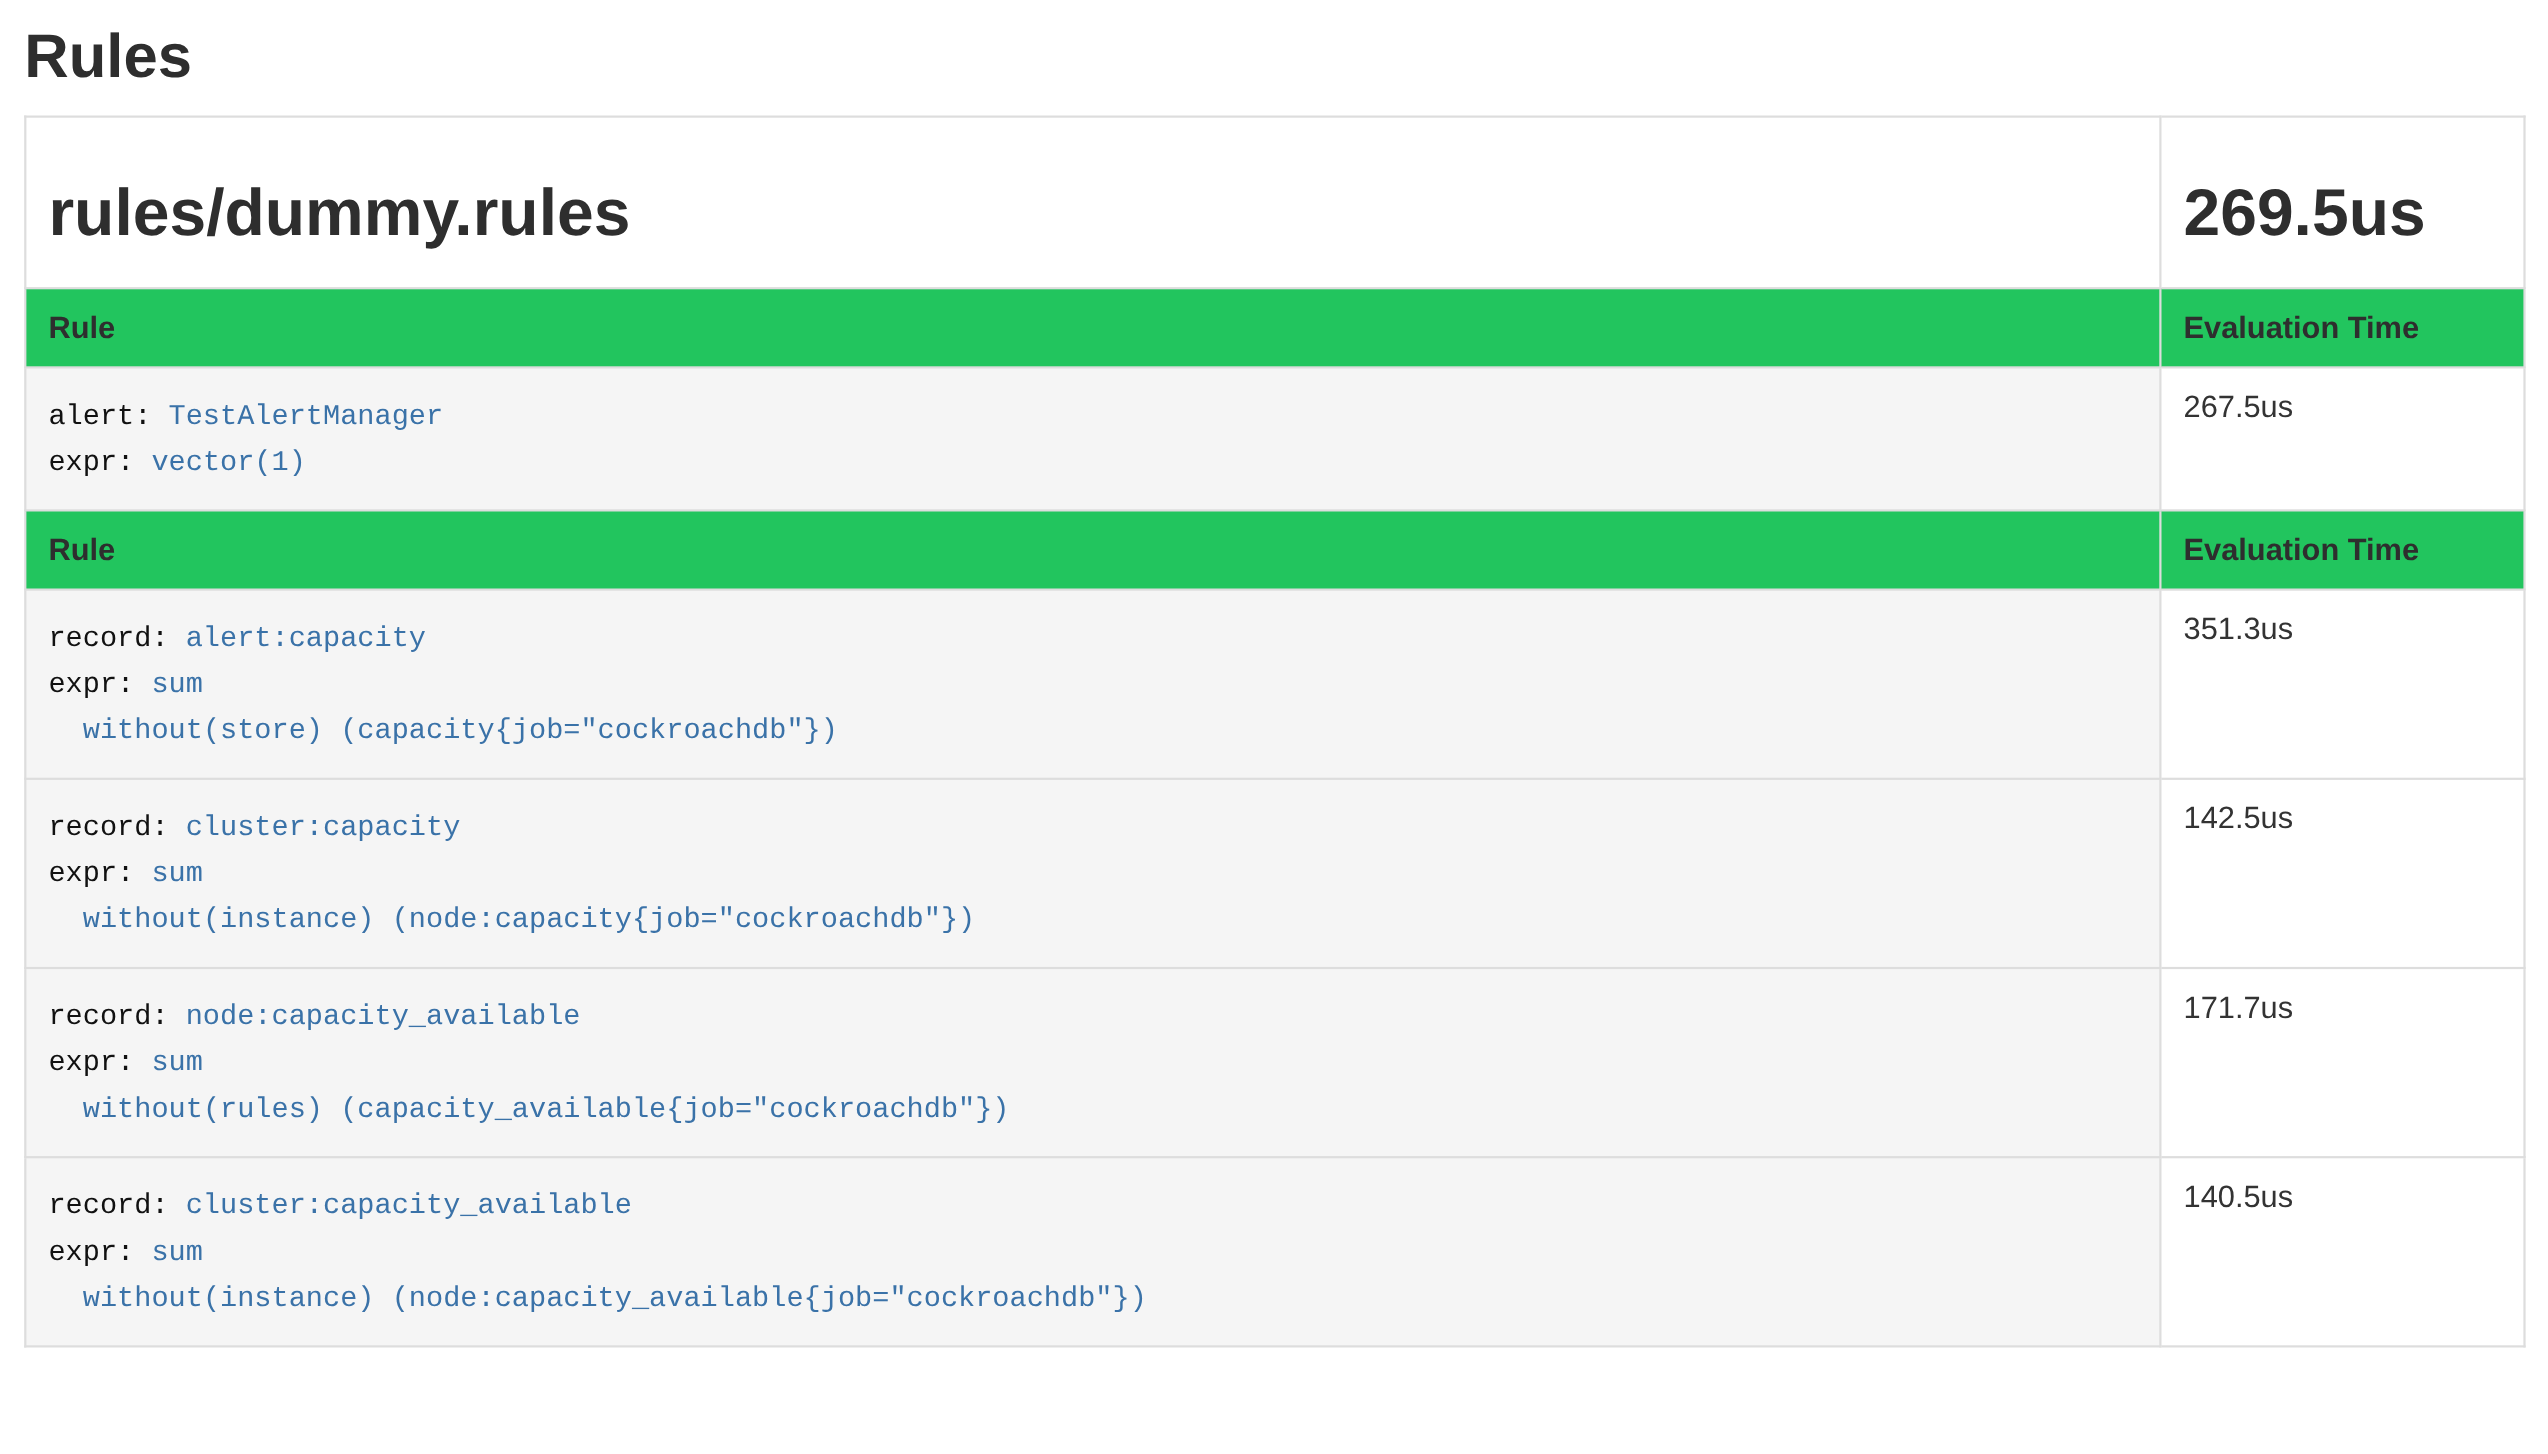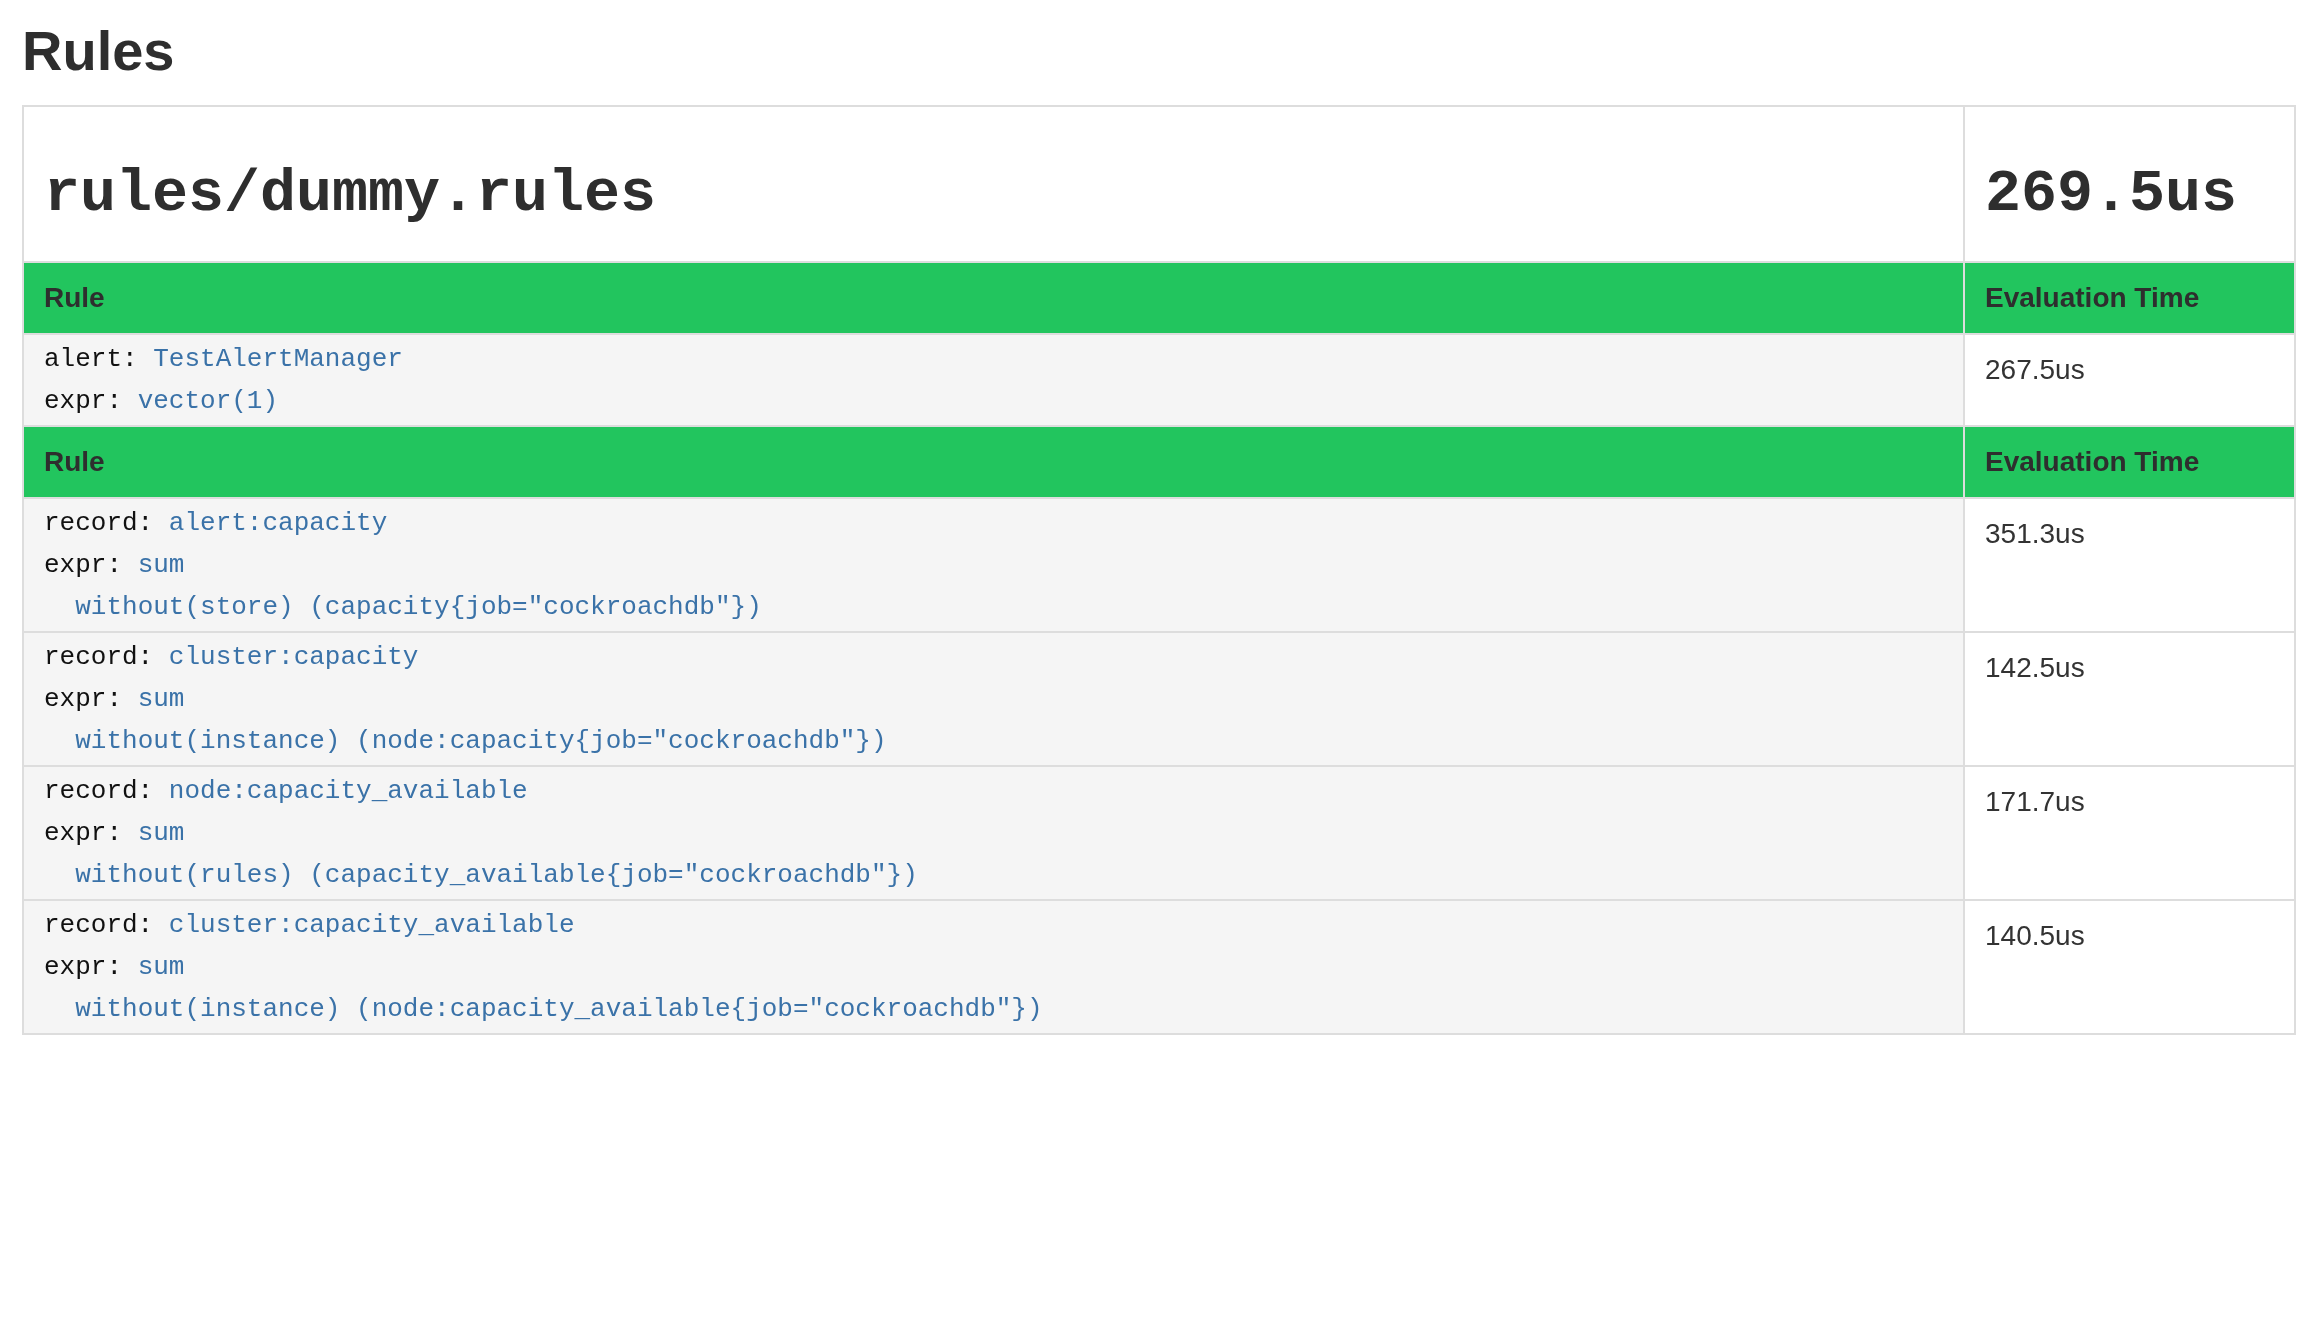--- a/index.html
+++ b/index.html
@@ -27,29 +27,29 @@
   }
   table.rules-table td, table.rules-table th{
     border:2px solid var(--border-color);
     vertical-align:top;text-align:left;
   }
   col.rule-col{width:1941px;}
   col.time-col{width:331px;}
   td.group-cell{padding:14px 20px;background:#ffffff;}
   td.group-cell h2{
     margin:40px 0 20px 0;font-size:60px;font-weight:bold;
-    color:var(--heading-color);line-height:1.1;white-space:nowrap;overflow:hidden;font-family:Liberation Mono, monospace;
+    color:var(--heading-color);line-height:1.1;white-space:nowrap;overflow:hidden;
   }
   th.col-header{
     padding:15px 20px;font-size:28px;font-weight:bold;
     color:var(--heading-color);line-height:40px;background:#22c55e;
   }
   td.rule-cell{
     background:var(--rule-bg);
-    padding:3px 20px;
+    padding:22px 20px;
     font-family:"Liberation Mono","DejaVu Sans Mono",monospace;
     font-size:26px;line-height:42px;color:var(--code-color);margin-left:20px;
   }
   .code-line{white-space:pre-wrap;}
   .code-plain{color:var(--code-color);}
   a.code-link{
     color:var(--link-color);text-decoration:none;cursor:pointer;
   }
   td.time-cell{
     padding:15px 20px;font-size:28px;line-height:40px;

